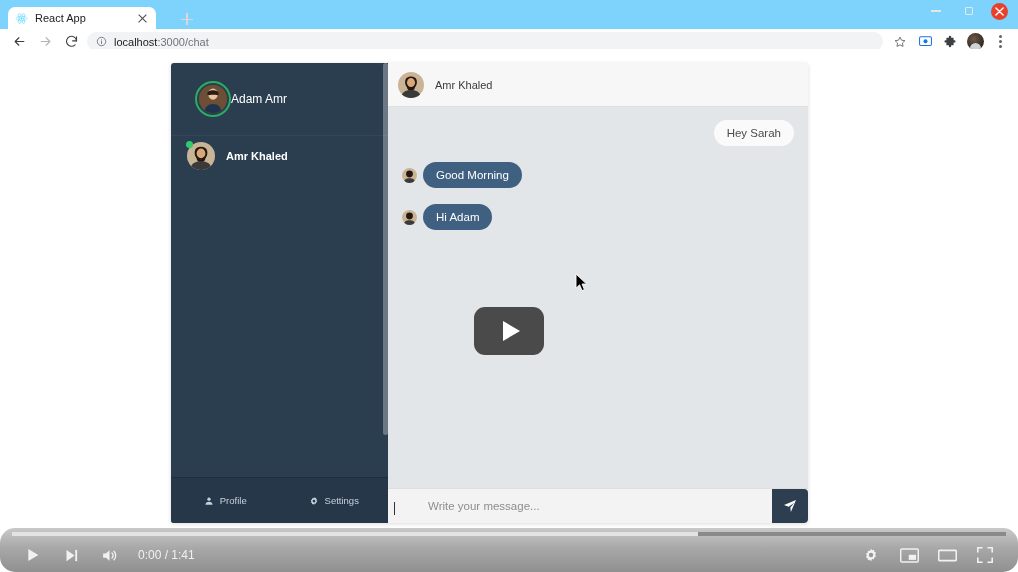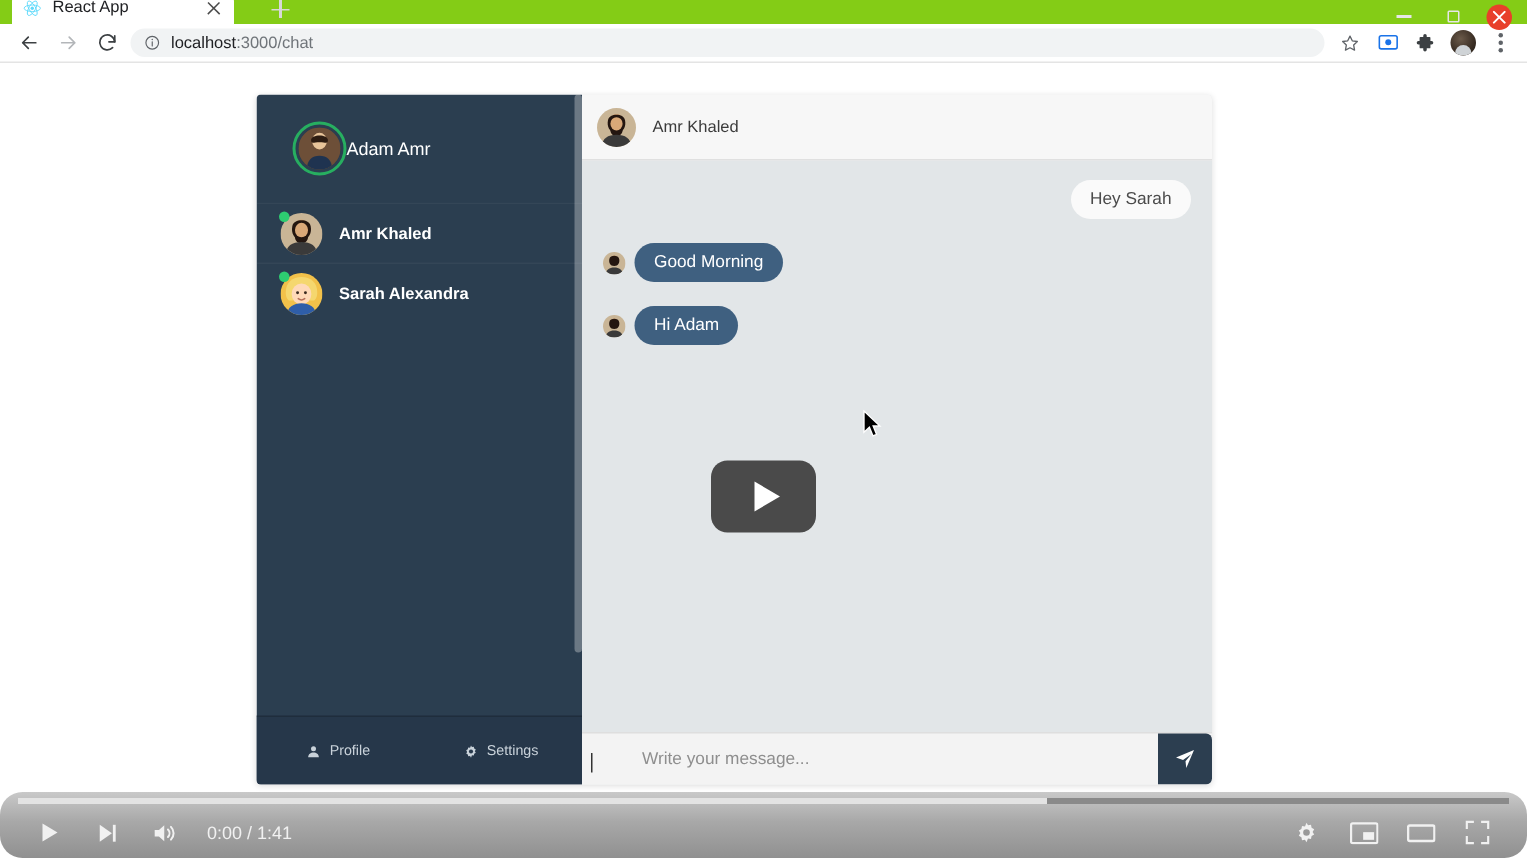--- a/index.html
+++ b/index.html
@@ -7,21 +7,21 @@
     width: 1018px; height: 572px;
     overflow: hidden;
     font-family: "Liberation Sans", sans-serif;
     background: #ffffff;
   }
 
   
   .browser { width: 1018px; height: 572px; position: relative; background: #fff; }
 
   .titlebar {
-    height: 16px; background: #84cc16;
+    height: 29px; background: #7dd3fc;
     display: flex; align-items: flex-end; position: relative; gap: 16px;
   }
   .tab {
     margin-left: 8px; width: 148px; height: 22px;
     background: #ffffff; border-radius: 7px 7px 0 0;
     display: flex; align-items: center; padding: 0 7px; gap: 7px;
     position: relative;
   }
   .favicon { width: 13px; height: 13px; flex: none; display: block; }
   .tab-title {
@@ -355,35 +355,20 @@
                 <path d="M9 10c1-6 13-6 14 0 1 5-1 10-7 10s-8-5-7-10z" fill="#241610"></path>
                 <ellipse cx="16" cy="13" rx="5" ry="5.5" fill="#d9a878"></ellipse>
                 <path d="M11 16c1 5 9 5 10 0 .5 4-1 7-5 7s-5.5-3-5-7z" fill="#241610"></path>
                 <path d="M4 32c0-7 5-10 12-10s12 3 12 10z" fill="#3a3a3a"></path>
               </svg>
               <span class="status-dot"></span>
             </span>
             <span class="c-name">Amr Khaled</span>
           </div>
 
-          <div class="contact">
-            <span class="c-avatar-wrap">
-              <svg class="c-avatar" viewBox="0 0 32 32">
-                <rect width="32" height="32" fill="#f2c14a"></rect>
-                <path d="M4 15c0-8 5-12 12-12s12 4 12 12c0 4-2 6-3 6H7c-1 0-3-2-3-6z" fill="#f5d76e"></path>
-                <ellipse cx="16" cy="16" rx="7.5" ry="8" fill="#ffd9b8"></ellipse>
-                <circle cx="13" cy="15" r="1.1" fill="#3a2a20"></circle>
-                <circle cx="19" cy="15" r="1.1" fill="#3a2a20"></circle>
-                <path d="M13.5 19.5c1.5 1.2 3.5 1.2 5 0" fill="none" stroke="#b5705a" stroke-width="1.1" stroke-linecap="round"></path>
-                <path d="M5 32c0-6 5-9 11-9s11 3 11 9z" fill="#2f5ea8"></path>
-              </svg>
-              <span class="status-dot"></span>
-            </span>
-            <span class="c-name">Sarah Alexandra</span>
-          </div>
         </div>
 
         <div class="sidebar-scroll"></div>
 
         <div class="sidebar-footer">
           <div class="foot-btn">
             <svg width="10" height="10" viewBox="0 0 24 24">
               <circle cx="12" cy="7.5" r="4" fill="#c9d2da"></circle>
               <path d="M3.5 21c0-5 4-7.5 8.5-7.5s8.5 2.5 8.5 7.5z" fill="#c9d2da"></path>
             </svg>

